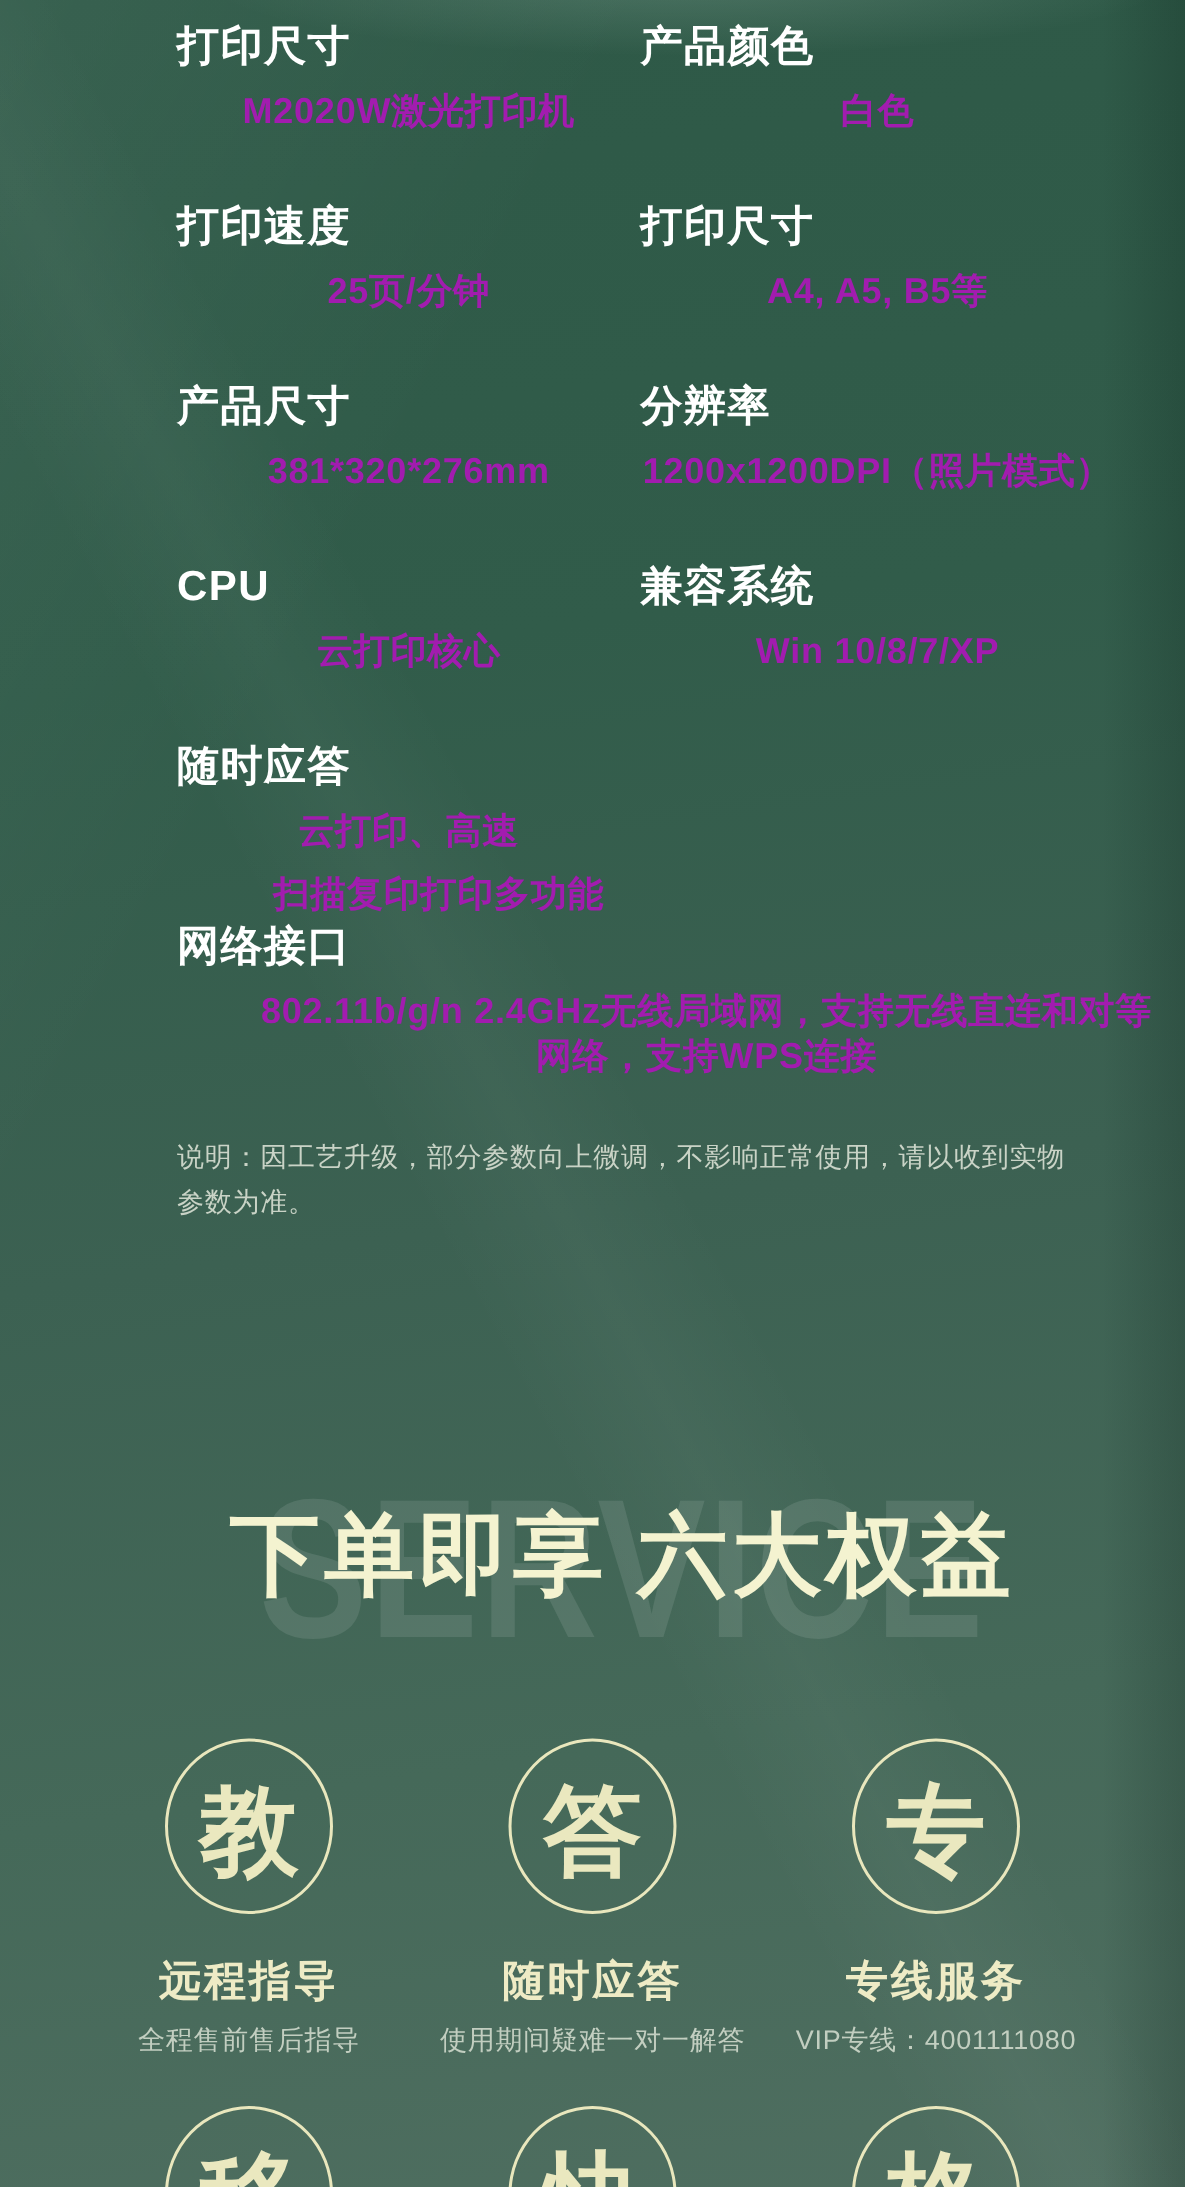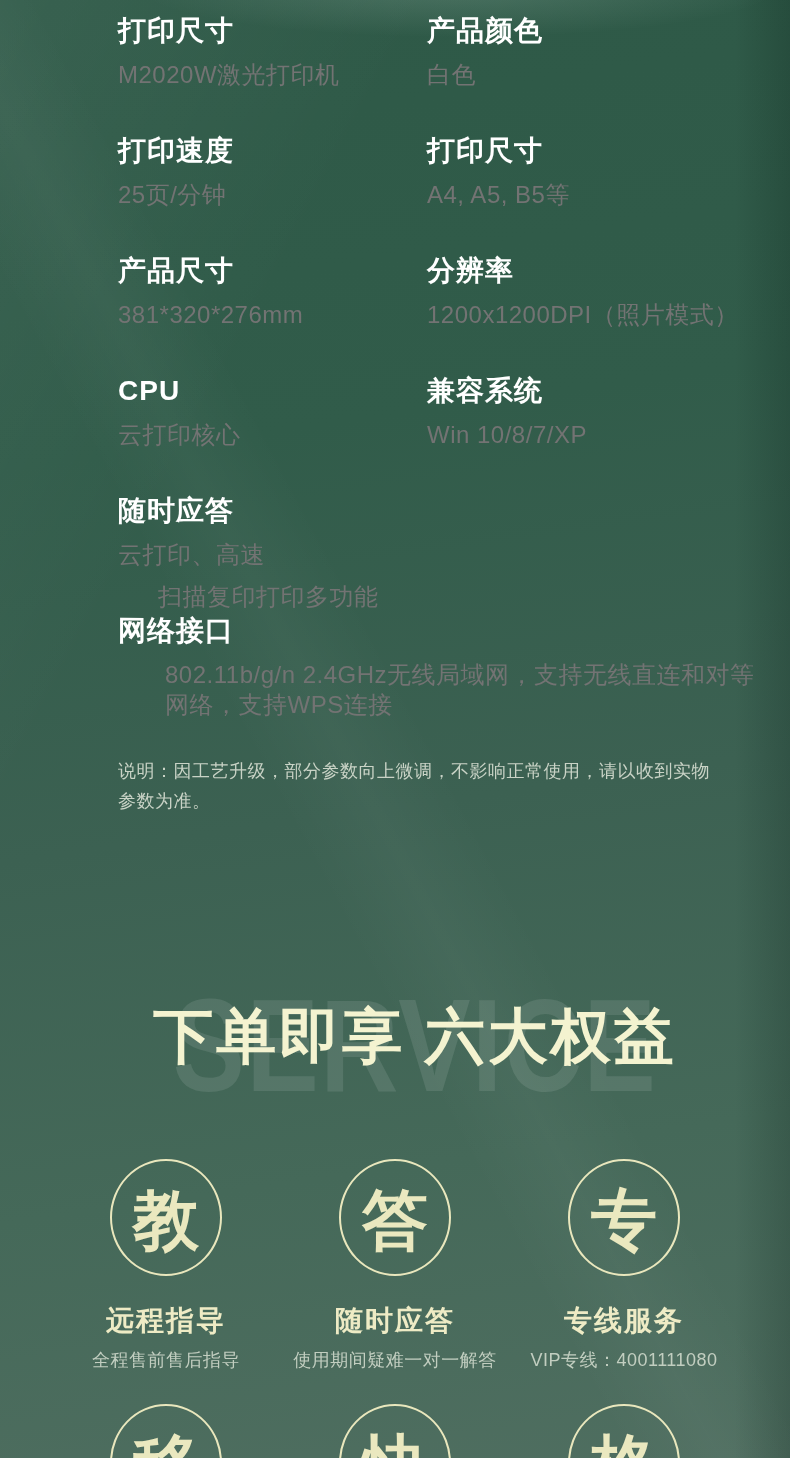--- a/index.html
+++ b/index.html
@@ -9,21 +9,21 @@
     background:
       radial-gradient(ellipse 55% 70px at 58% -15px, rgba(235,255,245,0.16), rgba(255,255,255,0) 75%),
       linear-gradient(to left, rgba(5,25,18,0.20), rgba(0,0,0,0) 7%),
       linear-gradient(62deg, rgba(255,255,255,0) 40%, rgba(255,255,255,0.03) 46%, rgba(255,255,255,0) 52%),
       linear-gradient(118deg, rgba(255,255,255,0.05) 0%, rgba(255,255,255,0) 28%),
       linear-gradient(172deg, #2e5947 0%, #315c4a 30%, #3c6152 55%, #456959 78%, #4f6e60 100%);
   }
   .specs{position:absolute;left:118px;top:15px;width:625px;}
   .spec-row{display:grid;grid-template-columns:309px 1fr;height:120px;align-content:start;}
   .spec-label{font-size:28px;font-weight:700;color:#ffffff;line-height:32px;letter-spacing:1px;}
-  .spec-value{font-size:24px;font-weight:400;color:#737373;line-height:30px;margin-top:13px;letter-spacing:0.5px;white-space:nowrap;}
+  .spec-value{font-size:24px;font-weight:700;color:#a21caf;line-height:30px;margin-top:13px;letter-spacing:0.5px;white-space:nowrap;text-align:center;}
   .spec-value.second{margin-top:12px;margin-left:40px;}
   .network{margin-top:0;}
   .network .spec-value{white-space:normal;width:612px;margin-left:47px;}
   .note{margin-top:36px;width:600px;font-size:18px;line-height:30px;color:#c9d3c6;letter-spacing:0.5px;}
   .service-header{position:absolute;top:955px;left:0;width:790px;height:170px;padding-left:40px;}
   .watermark{position:absolute;top:25px;left:0;width:100%;text-align:center;
     font-size:132px;line-height:132px;font-weight:800;letter-spacing:2px;
     color:rgba(255,255,255,0.10);transform:scaleX(0.82);transform-origin:50% 50%;}
   .service-title{position:absolute;top:48px;left:0;width:100%;text-align:center;
     font-size:60px;line-height:68px;font-weight:700;color:#f4f3d0;letter-spacing:3px;}

